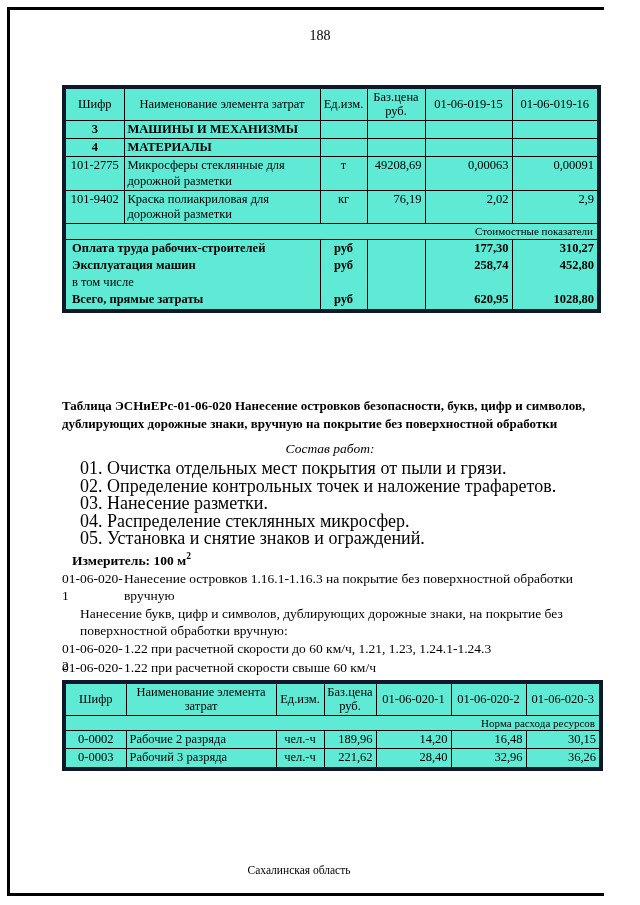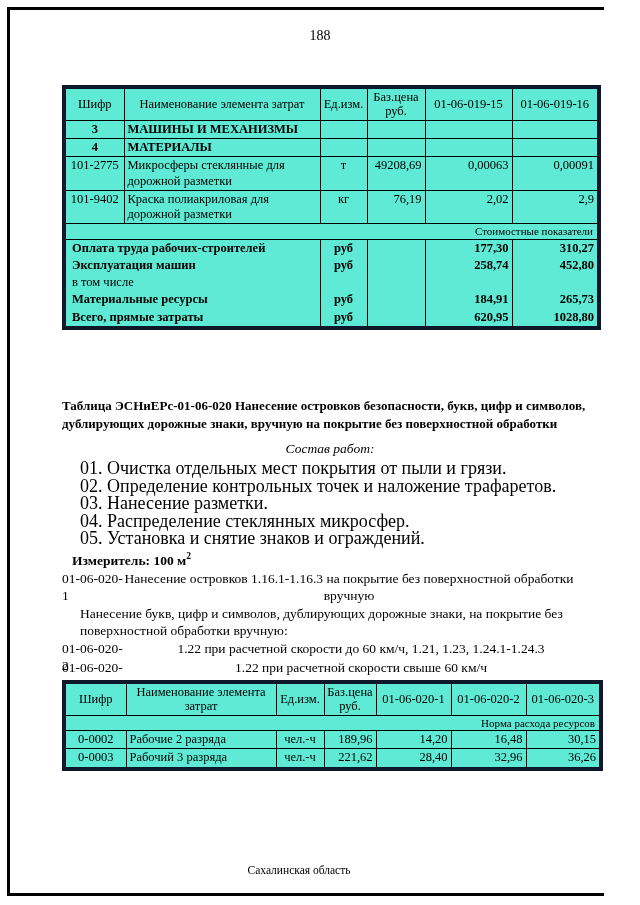--- a/index.html
+++ b/index.html
@@ -26,21 +26,21 @@
   #table2 { top: 680px; left: 62px; }
 
   #title  { top: 397px; left: 62px; width: 538px; font-weight: bold; font-size: 13px; line-height: 1.35; }
   #sostav { top: 441px; left: 62px; width: 536px; text-align: center; font-style: italic; font-size: 13.5px; }
   #works  { top: 460px; left: 80px; font-size: 18px; line-height: 17.5px; }
   #meter  { top: 551px; left: 72px; font-weight: bold; font-size: 13.5px; }
   #meter sup { font-size: 9.5px; }
 
   .code-row { display: flex; font-size: 13.5px; line-height: 17px; }
   .code-row .code { flex: 0 0 62px; }
-  .code-row .txt { flex: 1; text-align: center; }
+  .code-row .txt { flex: 1; }
   #item1 { top: 570px; left: 62px; width: 512px; }
   #para  { top: 605px; left: 80px; width: 512px; font-size: 13.5px; line-height: 17px; }
   #item2 { top: 640px; left: 62px; width: 536px; }
   #item3 { top: 659px; left: 62px; width: 536px; }
 
   #footer { top: 864px; left: 0; width: 598px; text-align: center; font-size: 11.5px; }
 </style>
 </head>
 <body>
 
@@ -117,27 +117,20 @@
         <td></td>
         <td class="r">258,74</td>
         <td class="r">452,80</td>
       </tr>
       <tr class="sum">
         <td colspan="2" class="nm">в том числе</td>
         <td></td>
         <td></td>
         <td></td>
         <td></td>
-      </tr>
-      <tr class="sum bold">
-        <td colspan="2" class="nm">Материальные ресурсы</td>
-        <td class="c">руб</td>
-        <td></td>
-        <td class="r">184,91</td>
-        <td class="r">265,73</td>
       </tr>
       <tr class="sum bold">
         <td colspan="2" class="nm">Всего, прямые затраты</td>
         <td class="c">руб</td>
         <td></td>
         <td class="r">620,95</td>
         <td class="r">1028,80</td>
       </tr>
     </tbody>
   </table>

